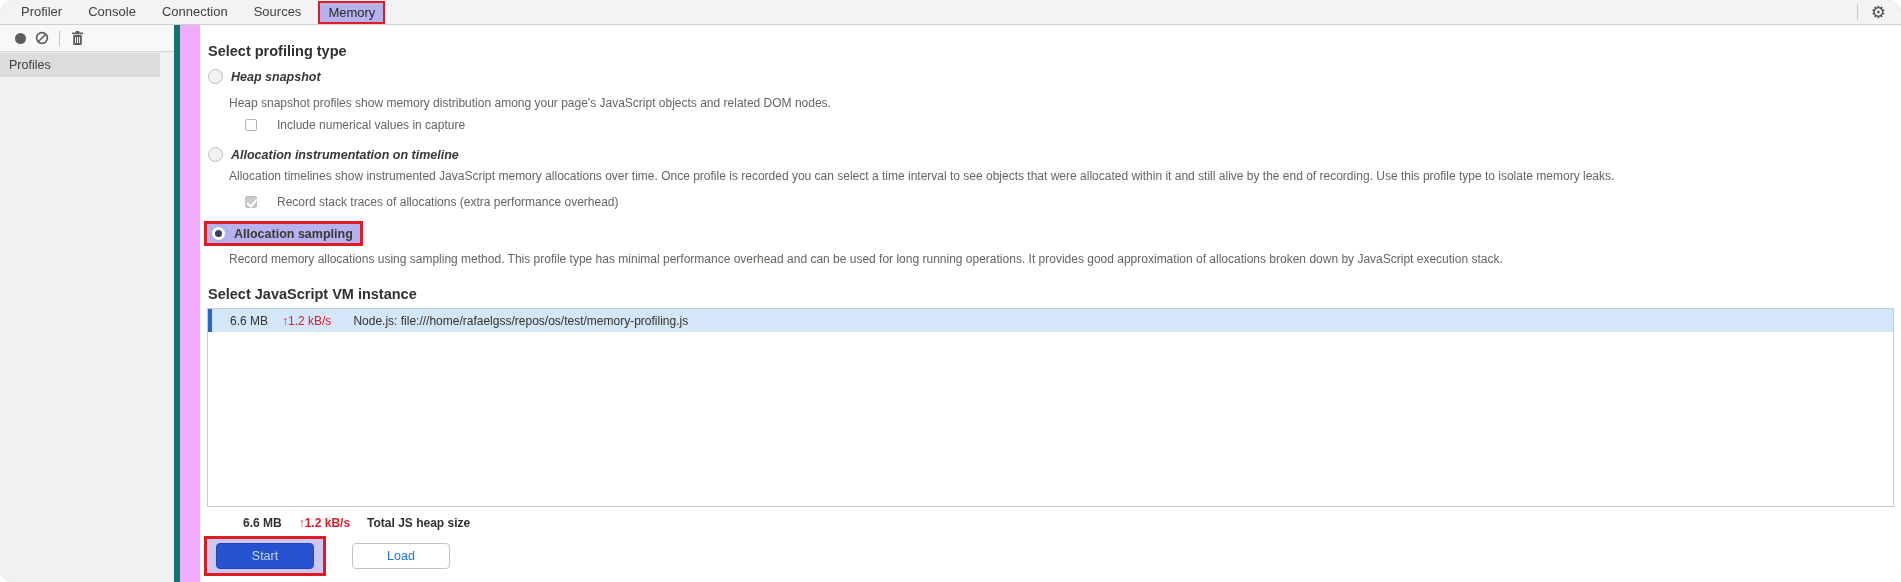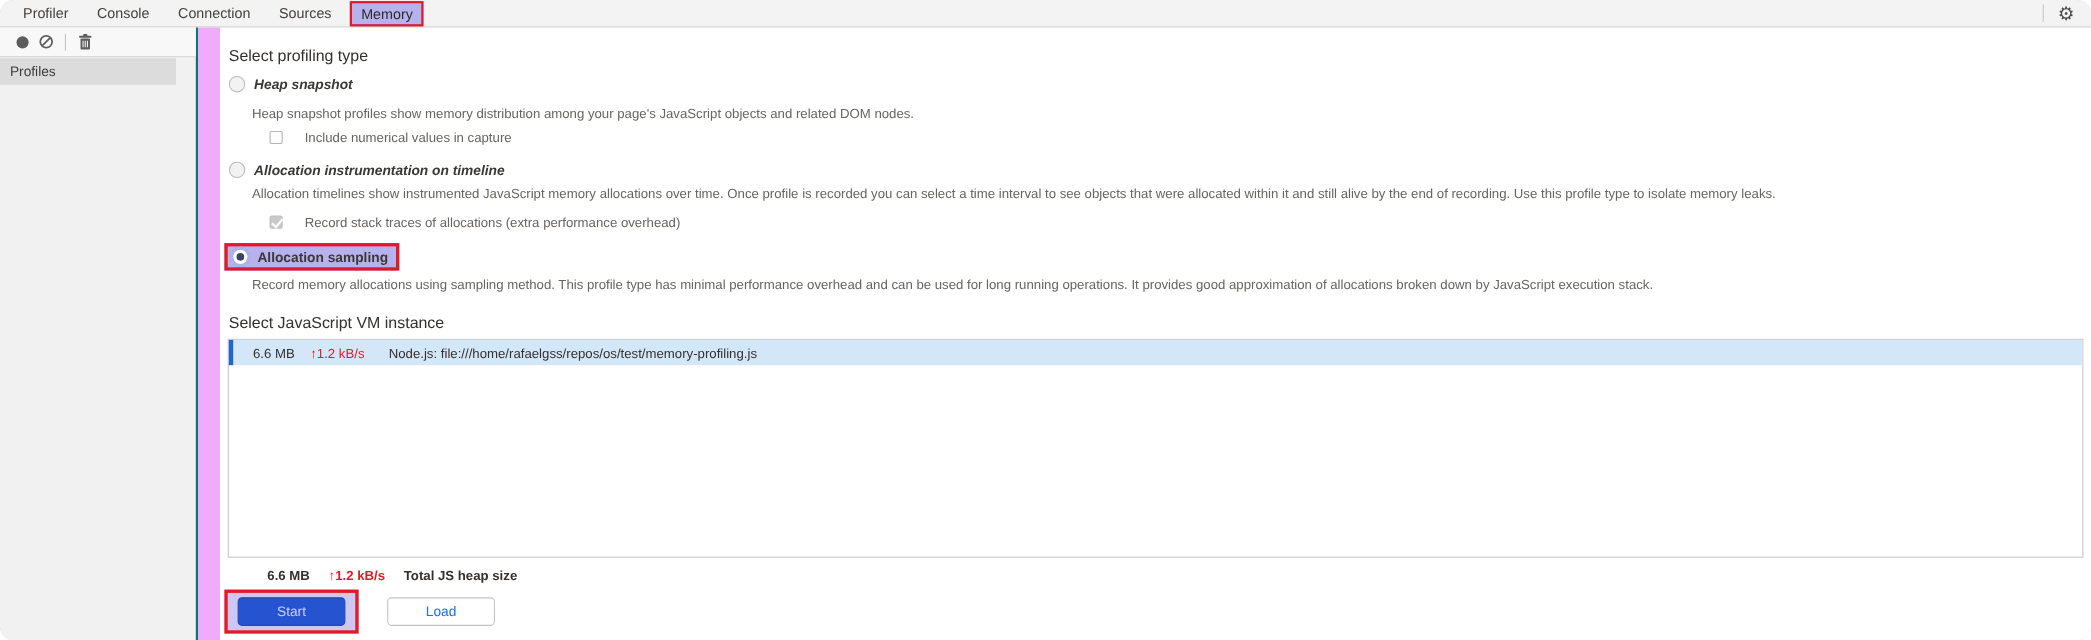--- a/index.html
+++ b/index.html
@@ -24,37 +24,37 @@
     background:#b6b2ed; border:2px solid #e01b24; line-height:17px;
     padding:1px 8px; margin:0 4px; color:#2c2a28;
   }
   .tabbar-right { margin-left:auto; display:flex; align-items:center; }
   .tabbar-sep { width:1px; height:16px; background:#c6c6c6; margin-right:13px; }
   .gear { font-size:17px; color:#4c4c4c; margin-right:15px; line-height:1; }
 
   
   .left-pane {
     position:absolute; top:25px; left:0; bottom:0; width:180px;
-    background:#f1f1f2; border-right:2px solid #0f766e;
+    background:#f1f1f2; border-right:6px solid #0f766e;
   }
   .pane-toolbar {
     height:27px; background:#f8f8f8; border-bottom:1px solid #d6d6d6;
     display:flex; align-items:center; padding-left:9px;
   }
   .tbtn { display:flex; align-items:center; justify-content:center; width:22px; height:22px; }
   .record-dot { width:11px; height:11px; border-radius:50%; background:#5d5d5d; }
   .tool-sep { width:1px; height:15px; background:#c4c4c4; margin:0 6px; }
   .profiles-header {
     margin-top:1px; width:160px; height:24px; background:#dcdcdc;
     color:#3e3e3e; font-size:12.5px; line-height:24px; padding-left:9px;
   }
 
   
   .main { position:absolute; top:25px; left:200px; right:0; bottom:0; background:#fff; }
-  .h1 { position:absolute; left:8px; font-size:14.5px; color:#33302d; }
+  .h1 { position:absolute; left:8px; font-size:14.5px; color:#33302d;font-weight:bold; }
   .opt-row { position:absolute; left:8px; display:flex; align-items:center; gap:8px;font-style:italic; }
   .opt-label { font-size:12.5px; font-weight:700; color:#3a3734; }
   .desc { position:absolute; left:29px; font-size:12px; color:#686460; white-space:nowrap; }
   .cb-row { position:absolute; left:45px; display:flex; align-items:center; gap:20px; }
   .cb-label { font-size:12px; color:#686460; }
 
   .radio {
     width:15px; height:15px; border-radius:50%;
     background:#f2f2f2; border:1px solid #bdbdbd; flex:0 0 auto;
   }

